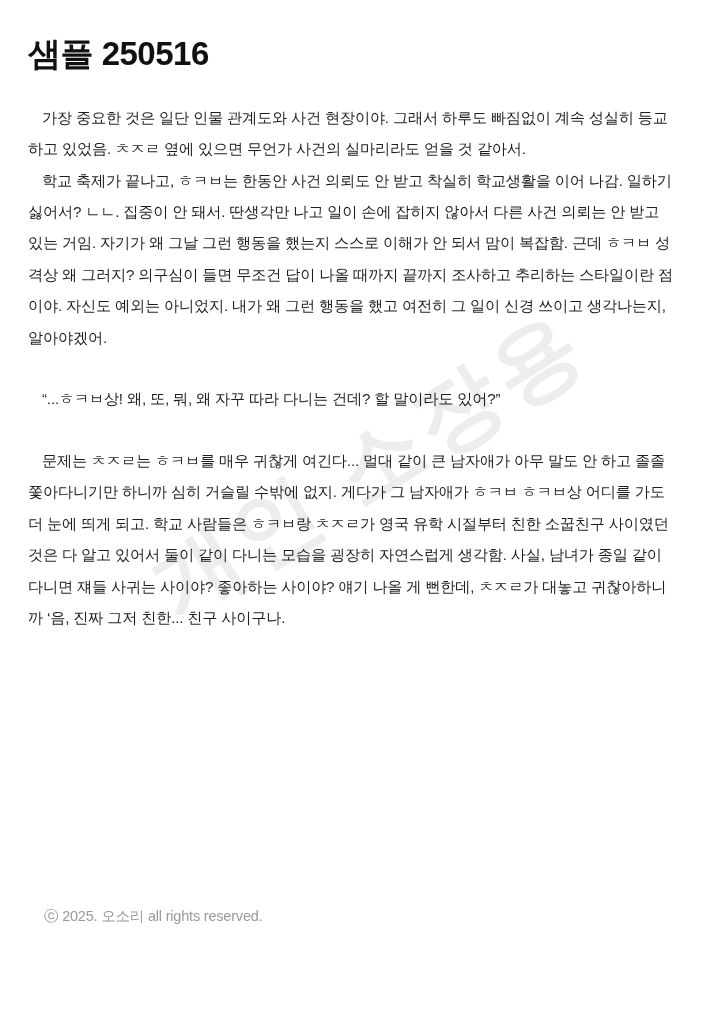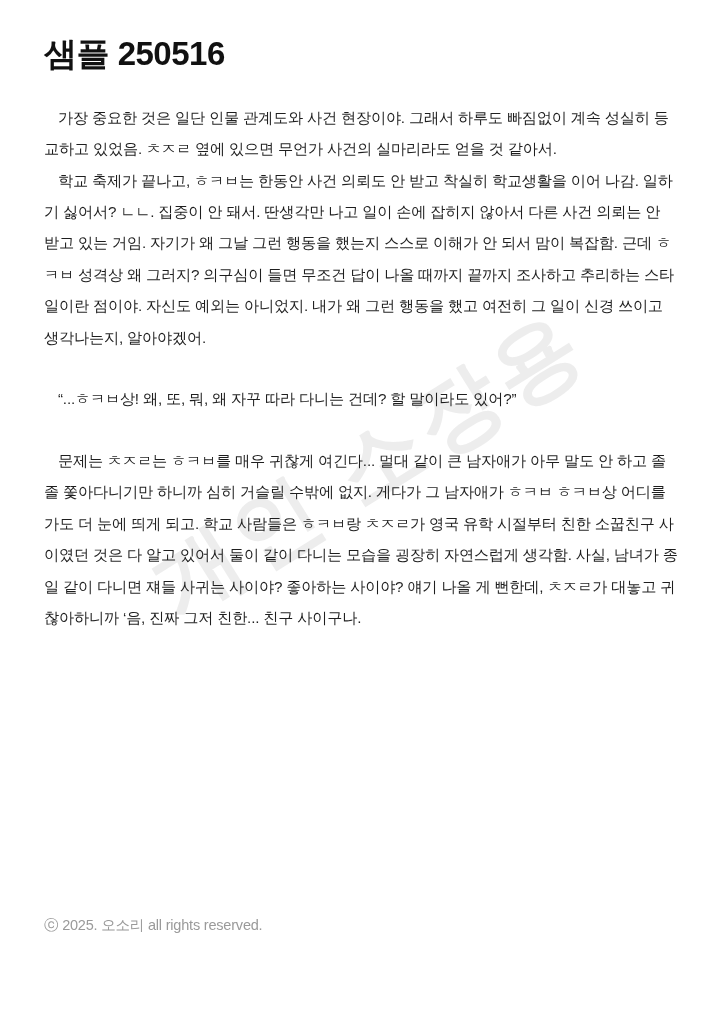--- a/index.html
+++ b/index.html
@@ -13,21 +13,21 @@
     font-family: "Liberation Sans", sans-serif;
     color: #1a1a1a;
     overflow: hidden;
     position: relative;
   }
   .page {
     position: relative;
     width: 722px;
     height: 1004px;
     box-sizing: border-box;
-    padding: 34px 44px 0 44px;
+    padding: 34px 44px 0 28px;
     overflow: hidden;
   }
   .doc-title {
     font-size: 33px;
     font-weight: bold;
     letter-spacing: -0.5px;
     color: #111111;
     margin: 0 0 28px 0;
     line-height: 1.2;
   }
@@ -43,21 +43,21 @@
     margin: 0;
     text-indent: 14px;
     white-space: normal;
   }
   .spacer {
     height: 30px;
   }
   .footer {
     position: absolute;
     left: 44px;
-    bottom: 69px;
+    bottom: 78px;
     font-size: 14.5px;
     color: #9a9a9a;
     letter-spacing: -0.2px;
     z-index: 2;
     margin-top: 12px;
   }
   .watermark {
     position: absolute;
     top: 300px;
     left: 90px;

